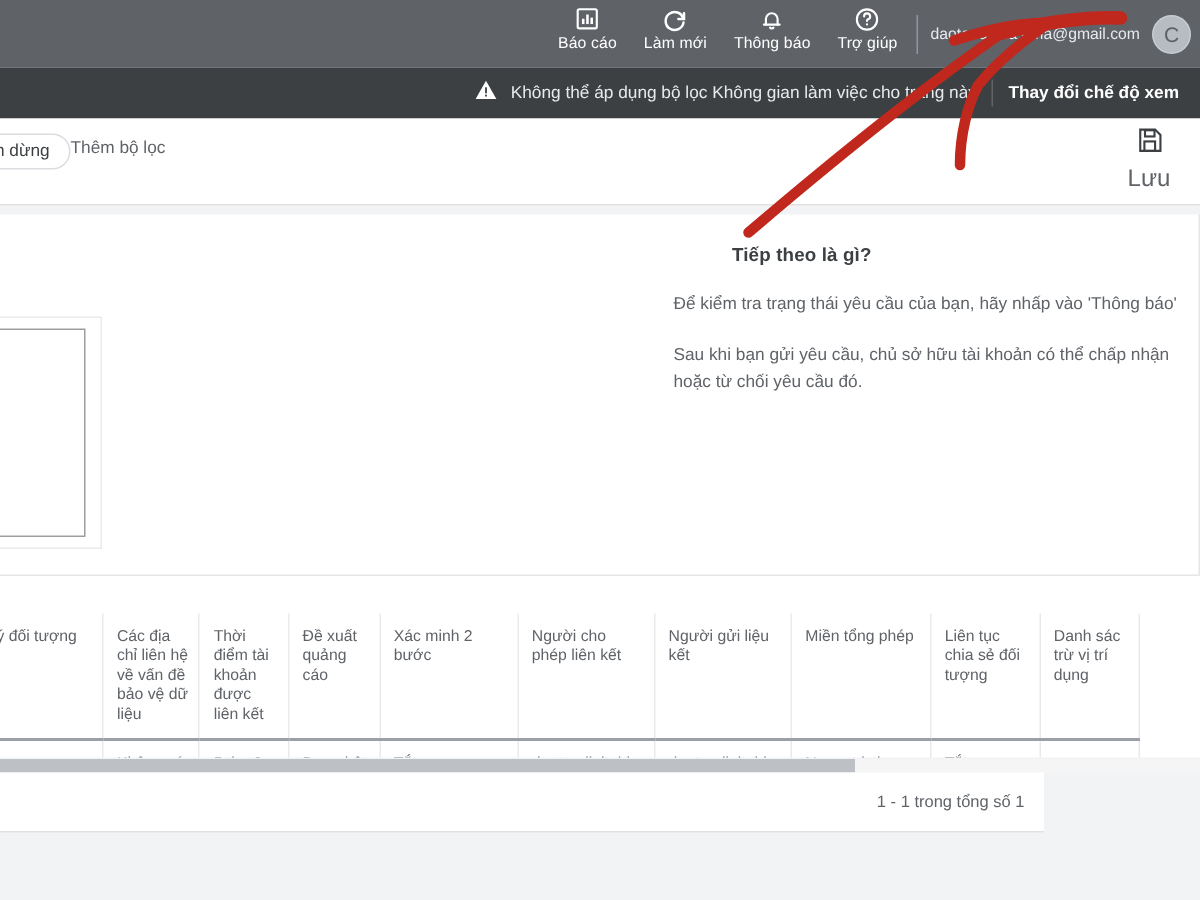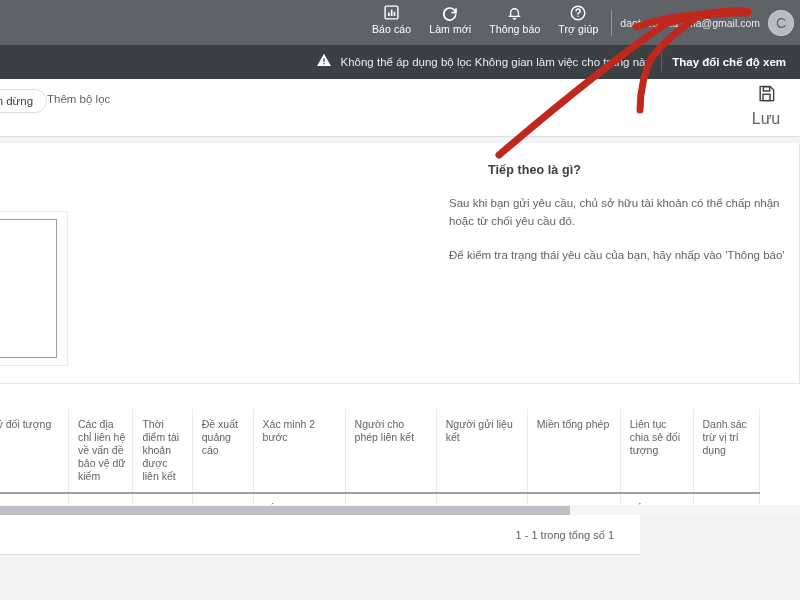--- a/index.html
+++ b/index.html
@@ -139,24 +139,24 @@
   }
   .hscroll {
     position: absolute; left: 0; top: 506px; width: 800px; height: 9px;
     background: #f5f5f5;
   }
   .hscroll .thumb {
     position: absolute; left: 0; top: 0; width: 570px; height: 9px;
     background: #bdc1c6; cursor: pointer;
   }
   .pagination {
-    position: absolute; left: 0; top: 515px; width: 640px; height: 40px;
+    position: absolute; left: 0; top: 515px; width: 696px; height: 40px;
     background: #ffffff; border-bottom: 1px solid #e0e0e0;
     display: flex; align-items: center; justify-content: flex-end;
-    padding-right: 26px;
+    padding-right: 13px;
   }
   .pagination .ptxt { font-size: 11px; color: #5f6368; }
 
   .bottomfill {
     position: absolute; left: 0; top: 556px; width: 800px; height: 44px;
     background: #f1f3f4;
   }
 
   
   .annot { position: absolute; left: 0; top: 0; width: 800px; height: 600px;
@@ -255,42 +255,42 @@
     </span>
     <span class="lbl">Lưu</span>
   </div>
 
   <div class="panel"></div>
   <div class="placeholder-outer"></div>
   <div class="placeholder-inner"></div>
 
   <div class="info">
     <h3>Tiếp theo là gì?</h3>
+    <p>Để kiểm tra trạng thái yêu cầu của bạn, hãy nhấp vào 'Thông báo'</p>
     <p>Sau khi bạn gửi yêu cầu, chủ sở hữu tài khoản có thể chấp nhận hoặc từ chối yêu cầu đó.</p>
-    <p>Để kiểm tra trạng thái yêu cầu của bạn, hãy nhấp vào 'Thông báo'</p>
   </div>
 
   <div class="tablewrap">
     <table class="grid">
       <colgroup>
         <col style="width:144px">
           <col style="width:74px">
           <col style="width:67px">
         <col style="width:69px">
           <col style="width:120px">
           <col style="width:63px">
         <col style="width:71px">
           <col style="width:107px">
           <col style="width:88px">
         <col style="width:80px">
       </colgroup>
       <thead>
         <tr>
           <th>quản lý đối tượng</th>
-          <th>Các địa chỉ liên hệ về vấn đề bảo vệ dữ kiếm</th>
+          <th>Các địa chỉ liên hệ về vấn đề bảo vệ dữ liệu</th>
           <th>Thời điểm tài khoản được liên kết</th>
           <th>Đề xuất quảng cáo</th>
           <th>Xác minh 2 bước</th>
           <th>Người cho phép liên kết</th>
           <th>Người gửi liệu kết</th>
           <th>Miền tổng phép</th>
           <th>Liên tục chia sẻ đối tượng</th>
           <th>Danh sác trừ vị trí  dụng</th>
         </tr>
       </thead>

